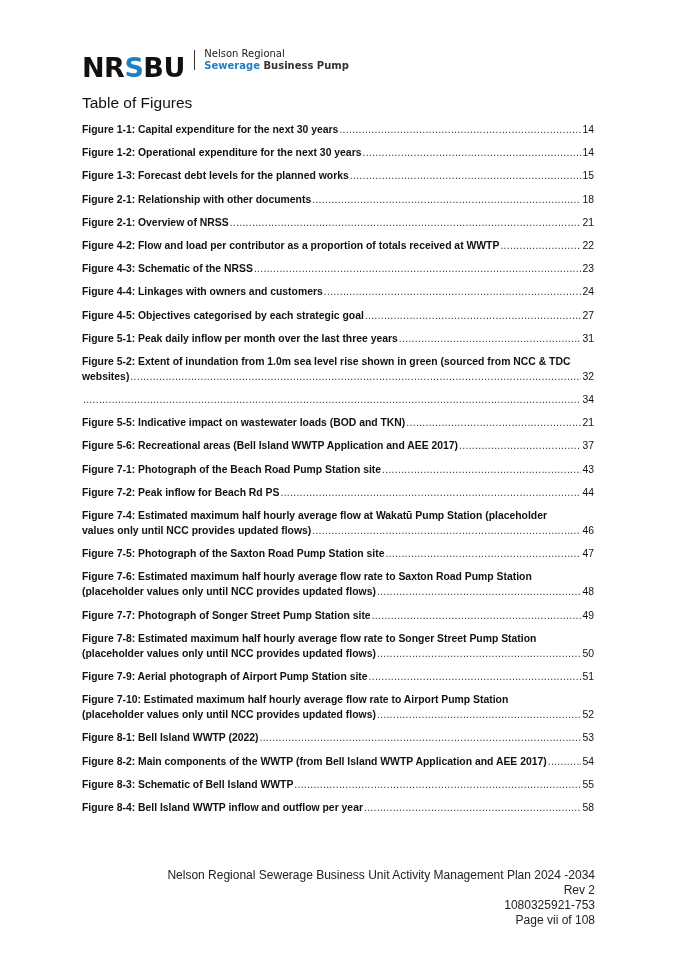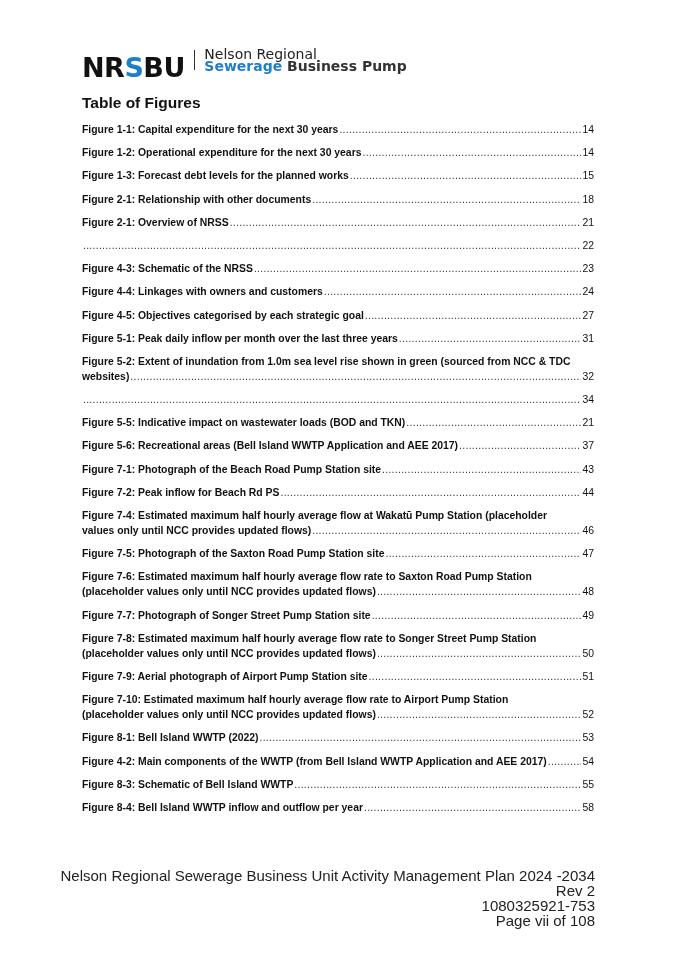--- a/index.html
+++ b/index.html
@@ -3,40 +3,40 @@
   <meta charset="utf-8">
   <style>
     html, body { margin: 0; padding: 0; background: #ffffff; }
     body { width: 675px; height: 955px; position: relative; overflow: hidden;
       font-family: "Liberation Sans", sans-serif; color: #111; }
     .logo { position: absolute; left: 82px; top: 37px; display: flex; align-items: center; }
     .logo-mark { font-family: "DejaVu Sans", sans-serif; font-weight: bold; font-size: 27px;
       letter-spacing: -0.5px; color: #111; line-height: 30px; margin-top: 16px; }
     .logo-mark .s { color: #1f7fc4; }
     .logo-sep { width: 1.5px; height: 20px; background: #333; margin: 0 9px 0 9px; }
-    .logo-text { font-family: "DejaVu Sans", sans-serif; font-size: 14px; line-height: 12px; color: #222; }
+    .logo-text { font-family: "DejaVu Sans", sans-serif; font-size: 10px; line-height: 12px; color: #222; }
     .logo-text .l2 { font-weight: bold; }
     .logo-text .l2 .blue { color: #1f7fc4; }
     .logo-text .l2 .dark { color: #333; }
 
-    h1 { position: absolute; left: 82px; top: 94px; margin: 0; font-size: 15.5px; font-weight: bold;
+    h1 { position: absolute; left: 82px; top: 94px; margin: 0; font-size: 15.5px; font-weight: normal;
       color: #111; font-family: "Liberation Sans", sans-serif; }
 
     .toc { position: absolute; left: 82px; top: 122px; width: 512px; }
     .entry { font-weight: bold; font-size: 10.4px; line-height: 15px; margin-bottom: 8.2px;
       display: block; color: #111; cursor: pointer; }
     .entry .row { display: flex; align-items: baseline; justify-content: center; }
     .entry .title { white-space: nowrap; }
     .entry .dots { flex: 1; overflow: hidden; white-space: nowrap; font-weight: normal;
       margin: 0 1px; color: #333; }
     .entry .dots::before { content: "................................................................................................................................................................................................................................"; letter-spacing: 0.3px; }
     .entry .page { font-weight: normal; white-space: nowrap; }
 
     .footer { position: absolute; right: 80px; top: 868px; text-align: right;
-      font-size: 15px; line-height: 15px; color: #222; }
+      font-size: 12px; line-height: 15px; color: #222; }
   </style>
 </head>
 <body>
 
 <div class="logo">
   <div class="logo-mark"><span>NR</span><span class="s">S</span><span>BU</span></div>
   <div class="logo-sep"></div>
   <div class="logo-text">
     <div>Nelson Regional</div>
     <div class="l2"><span class="blue">Sewerage</span><span class="dark"> Business Pump</span></div>
@@ -76,20 +76,21 @@
     </a>
     <a class="entry">
       <div class="row">
         <span class="title">Figure 2-1: Overview of NRSS </span>
         <span class="dots"></span>
         <span class="page">21</span>
       </div>
     </a>
     <a class="entry">
       <div class="row">
+        <span class="title">Figure 4-2: Flow and load per contributor as a proportion of totals received at WWTP </span>
         <span class="dots"></span>
         <span class="page">22</span>
       </div>
     </a>
     <a class="entry">
       <div class="row">
         <span class="title">Figure 4-3: Schematic of the NRSS</span>
         <span class="dots"></span>
         <span class="page">23</span>
       </div>
@@ -212,21 +213,21 @@
     </a>
     <a class="entry">
       <div class="row">
         <span class="title">Figure 8-1: Bell Island WWTP (2022) </span>
         <span class="dots"></span>
         <span class="page">53</span>
       </div>
     </a>
     <a class="entry">
       <div class="row">
-        <span class="title">Figure 4-2: Main components of the WWTP (from Bell Island WWTP Application and AEE 2017) </span>
+        <span class="title">Figure 8-2: Main components of the WWTP (from Bell Island WWTP Application and AEE 2017) </span>
         <span class="dots"></span>
         <span class="page">54</span>
       </div>
     </a>
     <a class="entry">
       <div class="row">
         <span class="title">Figure 8-3: Schematic of Bell Island WWTP</span>
         <span class="dots"></span>
         <span class="page">55</span>
       </div>

